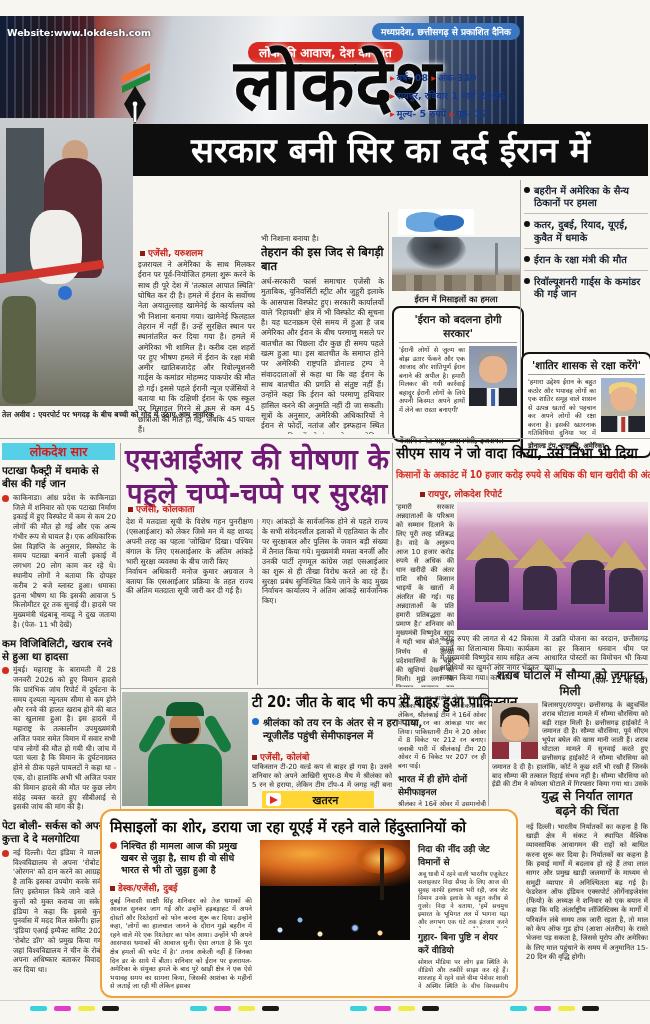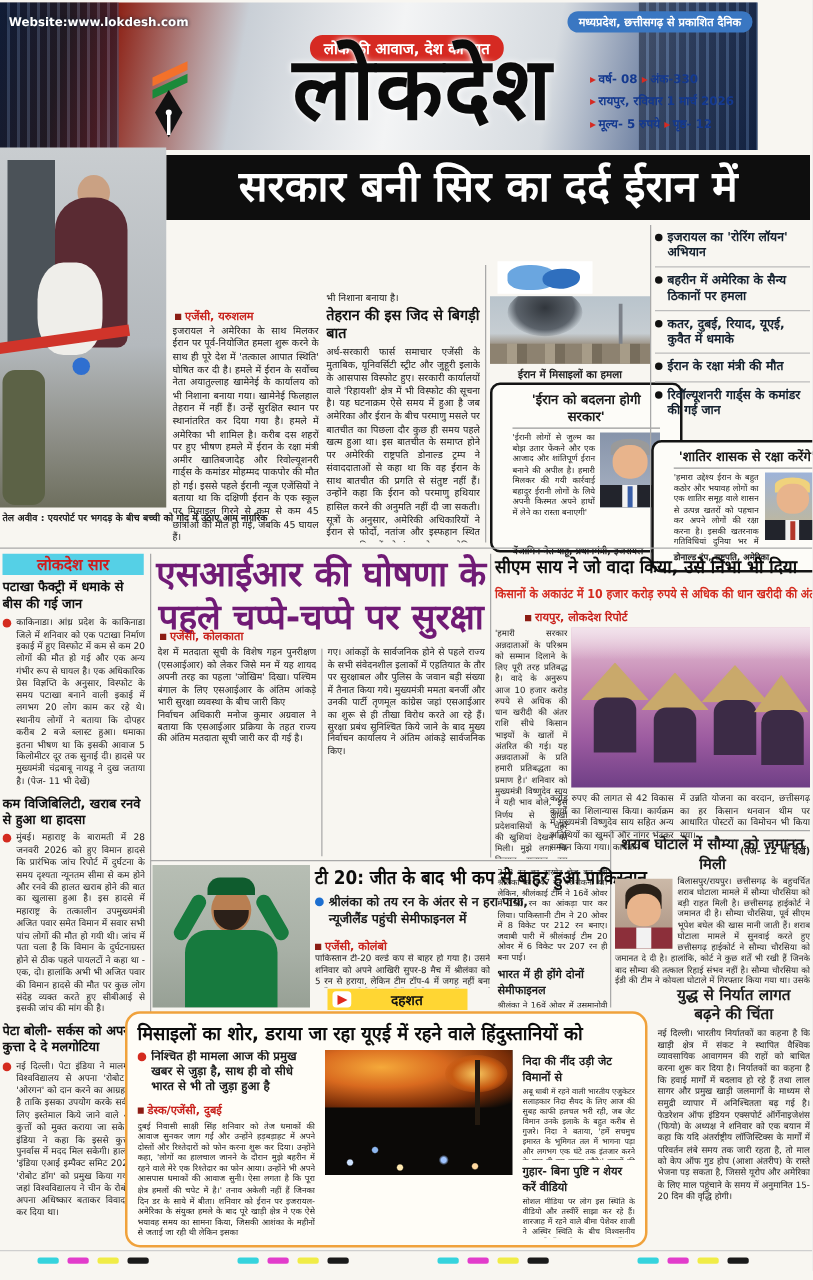--- a/index.html
+++ b/index.html
@@ -11,21 +11,21 @@
   .red{color:#c8221c;}
   .ov{overflow:hidden;}
   .sq{display:inline-block;width:5px;height:5px;background:#8c1d14;margin-right:3px;}
   .dot{display:inline-block;width:7px;height:7px;border-radius:50%;background:#d42b1f;flex:0 0 auto;margin-top:2px;margin-right:4px;}
   .bdot{display:inline-block;width:7px;height:7px;border-radius:50%;background:#1d6fd0;flex:0 0 auto;margin-top:2px;margin-right:4px;}
   .kdot{display:inline-block;width:6px;height:6px;border-radius:50%;background:#111;flex:0 0 auto;margin-top:2px;margin-right:4px;}
   .vline{background:#a9a9a9;width:1px;}
   .hline{background:#a9a9a9;height:1px;}
 
   
-  .masthead{left:0;top:2px;width:606px;height:118px;
+  .masthead{left:0;top:16px;width:524px;height:118px;
     background:linear-gradient(100deg,#15223d 0%,#3a1a10 9%,#8c2014 15%,#c9cfd6 32%,#f3f4f5 52%,#d6dbe0 72%,#5a6f96 88%,#17294e 100%);}
   .mh-strip{top:0;height:118px;width:95px;opacity:.55;
     background:repeating-linear-gradient(90deg,#0c1830 0 6px,#3d5579 6px 8px);}
   .website{left:7px;top:11px;font-size:9.5px;font-weight:bold;color:#fff;text-shadow:0 0 3px #123;}
   .pub-pill{right:4px;top:7px;background:#3a77c2;color:#fff;font-size:9px;font-weight:bold;
     padding:2px 9px;border-radius:9px;}
   .tagline{left:248px;top:26px;background:#d62a22;color:#fff;font-size:12px;font-weight:bold;
     padding:2px 11px;border-radius:10px;}
   .paper-title{left:152px;top:26px;width:372px;margin:0;font-size:70px;line-height:86px;font-weight:800;
     color:#0b0b0b;text-align:center;letter-spacing:1px;text-shadow:0 0 6px #fff,0 0 2px #fff;}
@@ -39,21 +39,21 @@
   .pill{left:140px;top:183px;width:376px;height:22px;border:2px solid #141414;border-radius:13px;
     background:#fcfbf7;font-size:13.5px;font-weight:800;text-align:center;line-height:21px;white-space:nowrap;}
   .byline{font-size:9px;font-weight:bold;color:#c8221c;}
   .lead-col{font-size:7.6px;line-height:1.36;}
   .c2sub{font-size:11.5px;font-weight:800;line-height:1.2;color:#111;margin:2px 0 3px 0;}
   .capt{font-size:7.5px;font-weight:bold;color:#222;}
 
   .bullets{left:524px;top:180px;width:124px;}
   .bullets .bi{display:flex;padding:5px 0 4px 0;border-bottom:1px solid #bcbcbc;
     font-size:9.8px;line-height:1.25;font-weight:800;color:#14202e;}
-  .qbox{border:2px solid #141414;border-radius:8px;background:#fdfcf8;padding:4px 16px;}
+  .qbox{border:2px solid #141414;border-radius:8px;background:#fdfcf8;padding:4px 5px;}
   .qtitle{font-size:10.5px;font-weight:800;text-align:center;border-bottom:1px solid #999;padding-bottom:2px;margin-bottom:3px;}
   .qflex{position:relative;}
   .qtext{font-size:6.6px;line-height:1.3;text-align:justify;}
   .qattr{font-size:7.4px;font-weight:bold;margin-top:3px;}
 
   
   .ph{overflow:hidden;position:absolute;}
   .photo-left{left:0;top:118px;width:133px;height:288px;background:linear-gradient(180deg,#c9cdd0 0%,#b4b9bd 55%,#8e8f88 80%,#6e6f5e 100%);}
   .pl-door{position:absolute;left:6px;top:10px;width:38px;height:150px;background:#4b5258;}
   .pl-man{position:absolute;left:44px;top:40px;width:58px;height:120px;border-radius:26px 26px 8px 8px;background:#5a2b33;}
@@ -231,24 +231,20 @@
       <div class="qtext" style="width:66px;">'ईरानी लोगों से जुल्म का बोझ उतार फेंकने और एक आजाद और शांतिपूर्ण ईरान बनाने की अपील है। हमारी मिलकर की गयी कार्रवाई बहादुर ईरानी लोगों के लिये अपनी किस्मत अपने हाथों में लेने का रास्ता बनाएगी'</div>
     </div>
     <div class="qattr">बेंजामिन नेतन्याहू, प्रधानमंत्री, इजरायल</div>
   </div>
 
   <div class="abs vline" style="left:520px;top:180px;height:274px;"></div>
 
   <div class="abs bullets">
     <div class="bi">
         <span class="kdot"></span>
-        <span>इजरायल का 'रोरिंग लॉयन' अभियान</span>
-      </div>
-    <div class="bi">
-        <span class="kdot"></span>
         <span>बहरीन में अमेरिका के सैन्य ठिकानों पर हमला</span>
       </div>
     <div class="bi">
         <span class="kdot"></span>
         <span>कतर, दुबई, रियाद, यूएई, कुवैत में धमाके</span>
       </div>
     <div class="bi">
         <span class="kdot"></span>
         <span>ईरान के रक्षा मंत्री की मौत</span>
       </div>
@@ -363,21 +359,21 @@
         <span class="po-hair po-hair-dark" style="display:block;"></span>
           <span class="po-face" style="display:block;top:22%;"></span>
           <span class="po-suit" style="display:block;background:#8c2f3a;"></span>
       </span>
       <span>बिलासपुर/रायपुर। छत्तीसगढ़ के बहुचर्चित शराब घोटाला मामले में सौम्या चौरसिया को बड़ी राहत मिली है। छत्तीसगढ़ हाईकोर्ट ने जमानत दी है। सौम्या चौरसिया, पूर्व सीएम भूपेश बघेल की खास मानी जाती हैं। शराब घोटाला मामले में सुनवाई करते हुए छत्तीसगढ़ हाईकोर्ट ने सौम्या चौरसिया को जमानत दे दी है। हालांकि, कोर्ट ने कुछ शर्तें भी रखी हैं जिनके बाद सौम्या की तत्काल रिहाई संभव नहीं है। सौम्या चौरसिया को ईडी की टीम ने कोयला घोटाले में गिरफ्तार किया गया था। उसके बाद उन्हें सुप्रीम कोर्ट से जमानत मिली थी। सुप्रीम कोर्ट से जमानत मिलने बाद सौम्या चौरसिया को शराब घोटाले में गिरफ्तार किया गया था।</span>
     </div>
   </div>
 
   <div class="abs kicker">
     <span class="plane"></span>
-    <span class="ktext">दहशत</span>
+    <span class="ktext">खतरन</span>
   </div>
   <div class="abs mbox">
     <div class="m-head"><span class="squeeze" style="transform:scaleX(.97);">मिसाइलों का शोर, डराया जा रहा यूएई में रहने वाले हिंदुस्तानियों को</span></div>
     <div class="m-grid">
       <div style="width:142px;flex:0 0 auto;">
         <div class="m-intro">
             <span class="dot"></span>
             <span>निश्चित ही मामला आज की प्रमुख खबर से जुड़ा है, साथ ही वो सीधे भारत से भी तो जुड़ा हुआ है</span>
           </div>
         <div class="byline" style="margin:4px 0 3px 0;"><span class="sq"></span><span>डेस्क/एजेंसी, दुबई</span></div>

